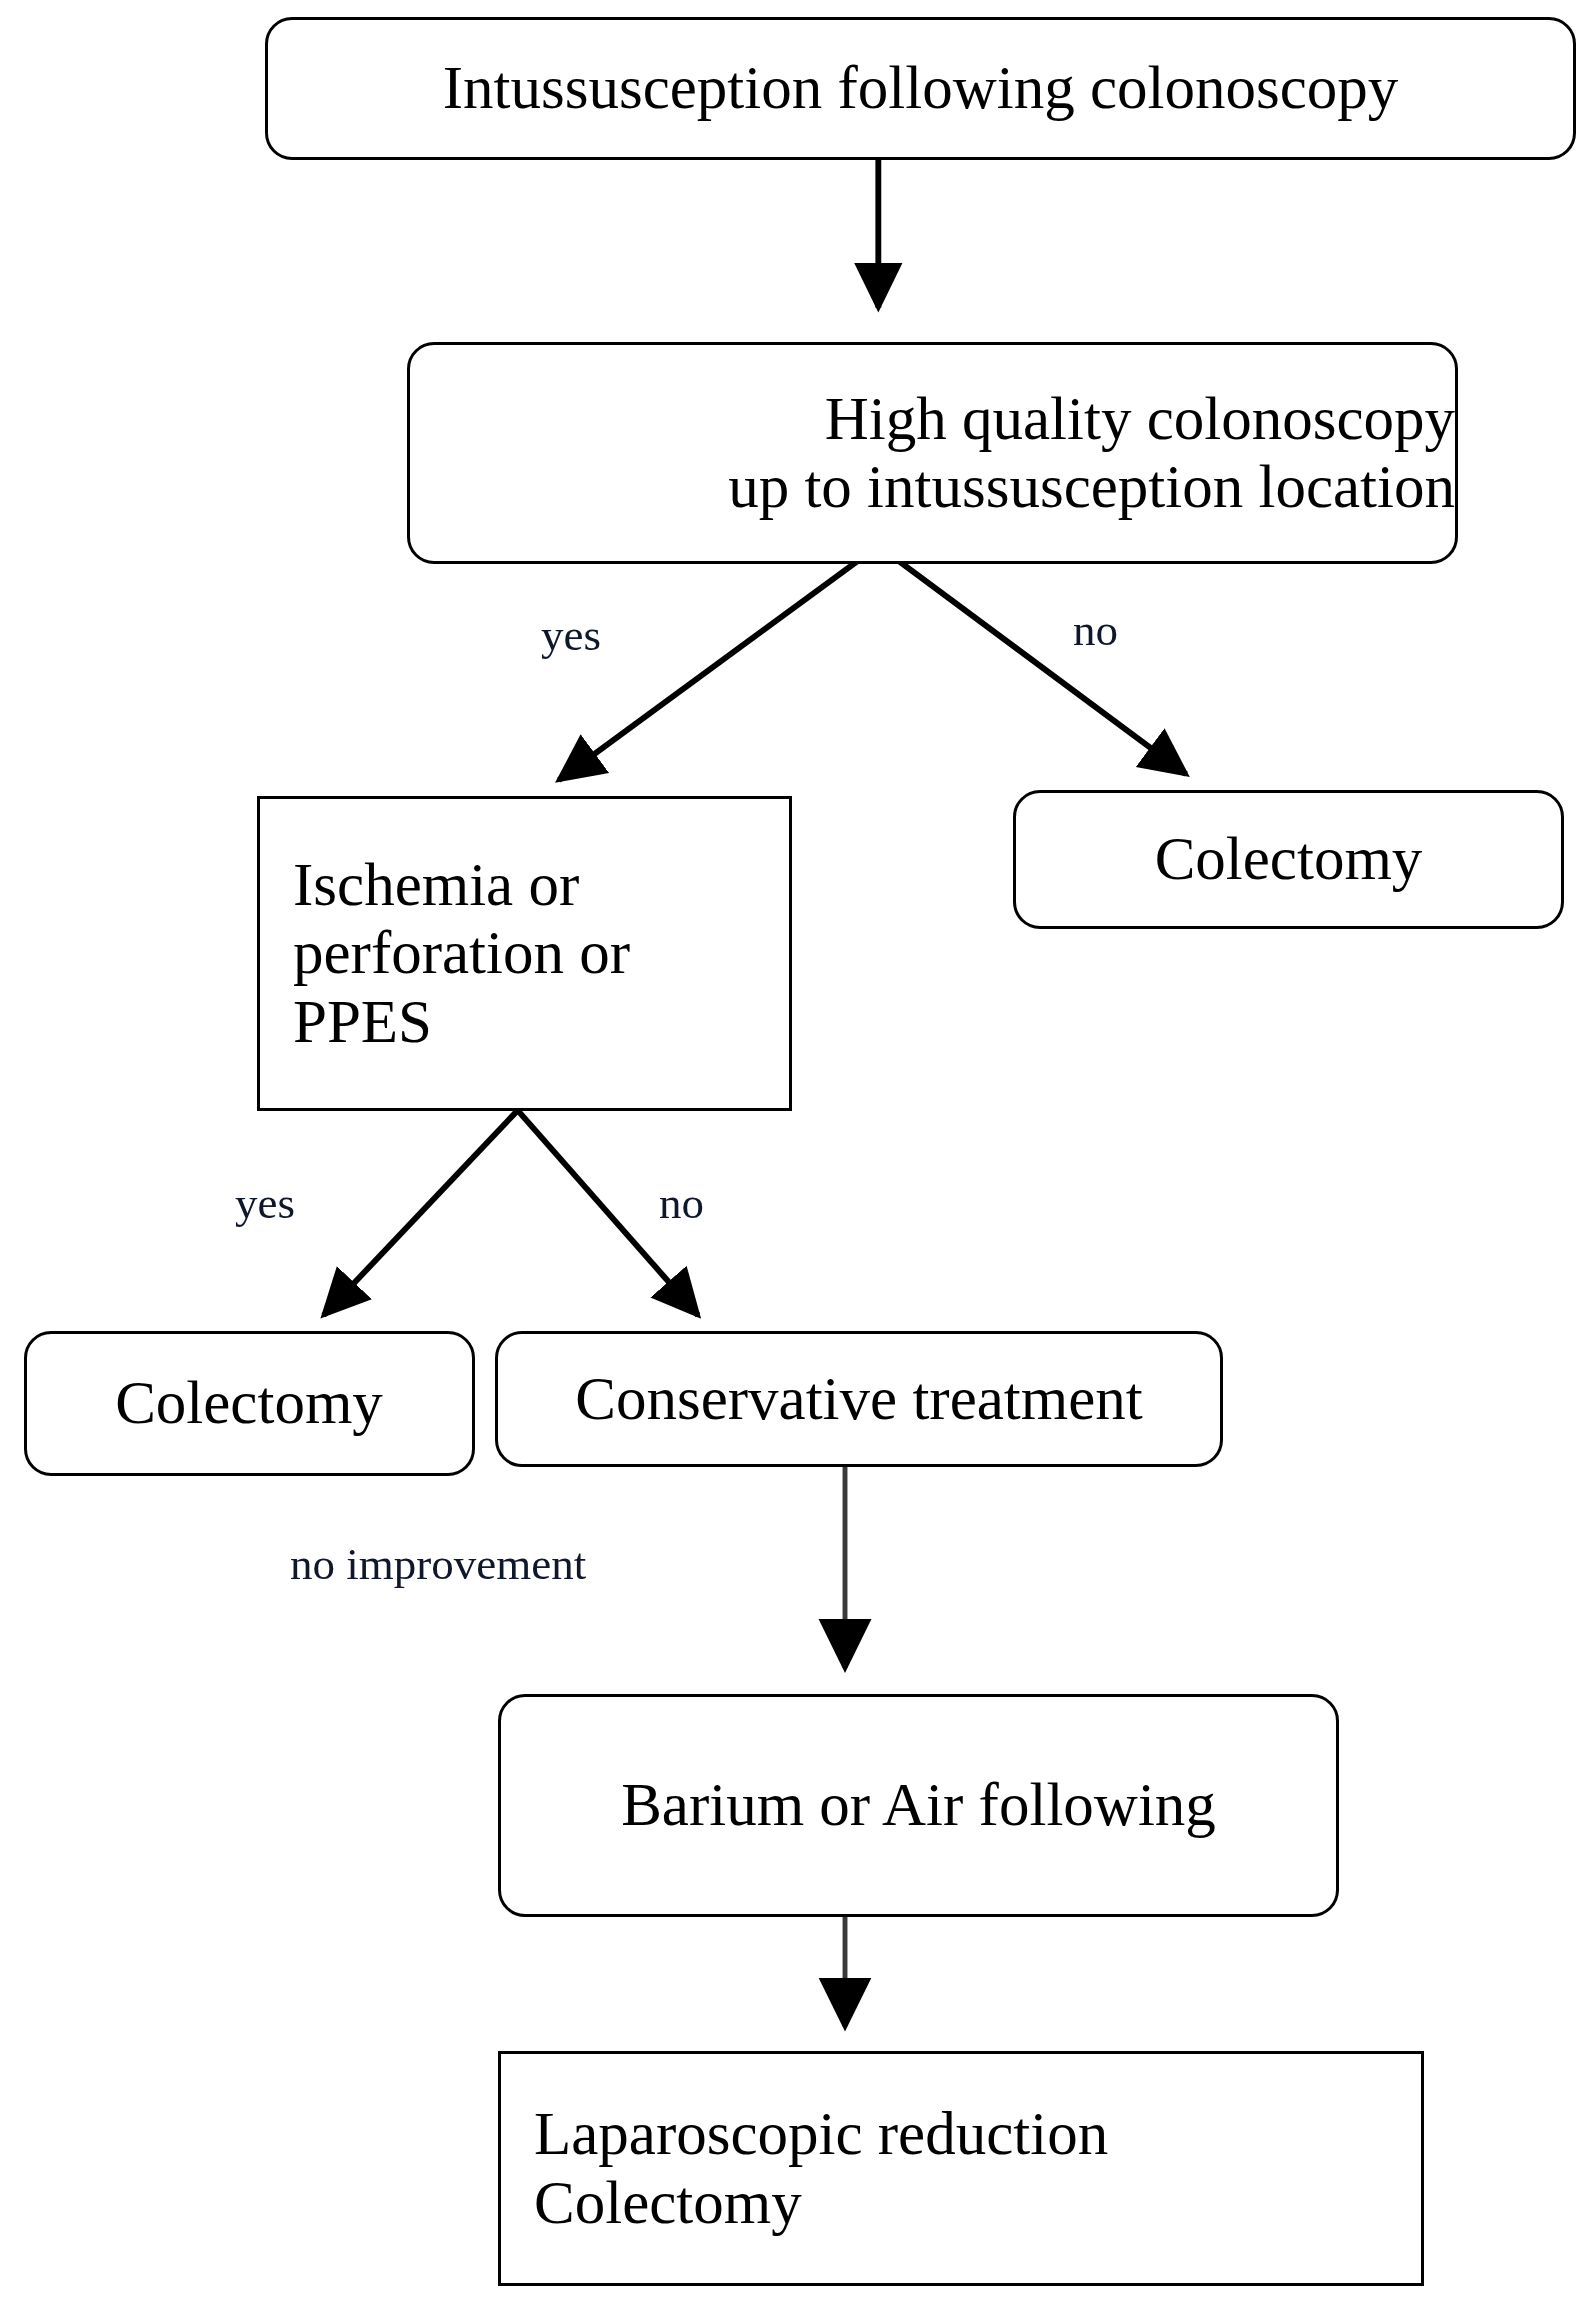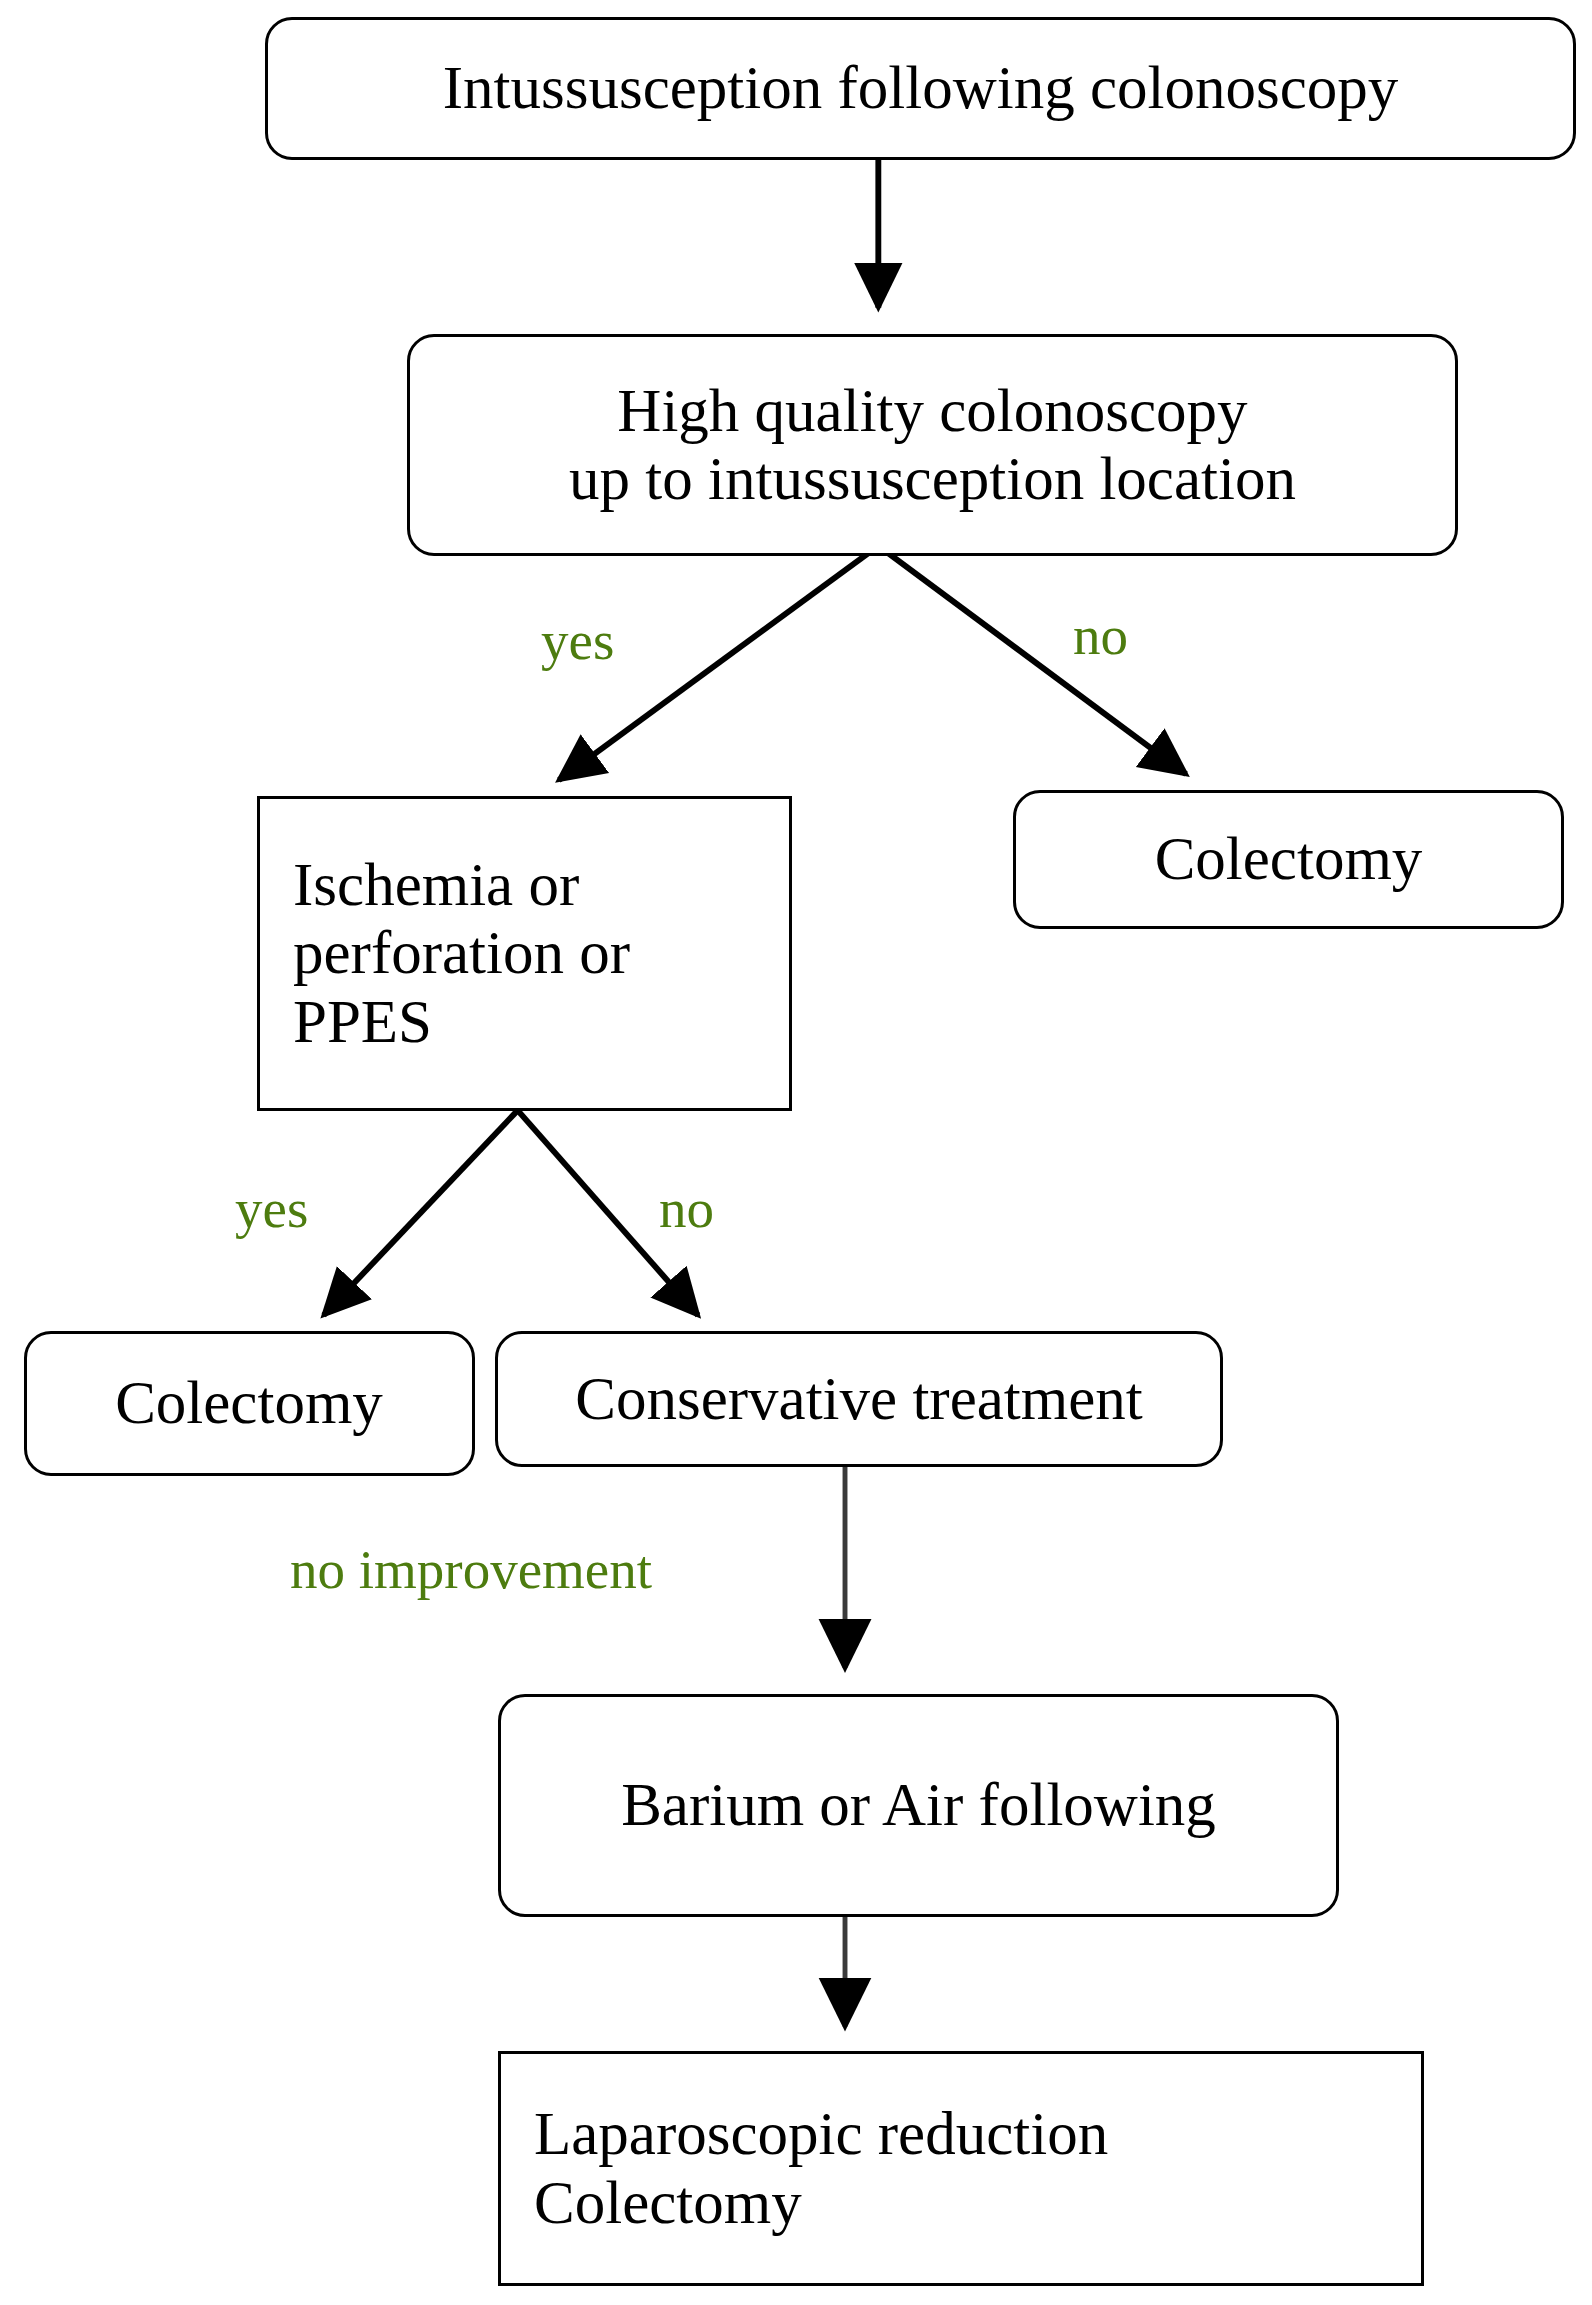--- a/index.html
+++ b/index.html
@@ -31,40 +31,40 @@
   }
   .node .ln {
     display: block;
     white-space: pre;
   }
   .node.center { align-items: center; text-align: center; border-radius: 27px; }
   .node.left   { align-items: flex-start; text-align: left; padding-left: 33px; }
 
   .edge-label {
     position: absolute;
-    font-size: 55px;
+    font-size: 45px;
     line-height: 1;
-    color: #4d7c0f;
+    color: #0f172a;
     white-space: pre;
     z-index: 4;
   }
 
   svg.connectors {
     position: absolute;
     left: 0;
     top: 0;
     width: 1593px;
     height: 2305px;
     z-index: 1;
     overflow: visible;
   }
 
   
   #n-root        { left: 265px;  top: 16.7px;   width: 1311px; height: 143px; }
-  #n-highqual    { left: 407px;  top: 334px;  width: 1051px; height: 222px; }
+  #n-highqual    { left: 407px;  top: 342px;  width: 1051px; height: 222px; align-items: flex-end; }
   #n-ischemia    { left: 257px;  top: 796px;  width: 535px;  height: 315px; text-align: right; }
   #n-colectomy-a { left: 1013px; top: 790px;  width: 551px;  height: 139px; }
   #n-colectomy-b { left: 23.5px;   top: 1331px; width: 451px;  height: 145px; }
   #n-conserv     { left: 495px;  top: 1331px; width: 728px;  height: 136px; }
   #n-reduction   { left: 498px;  top: 1694px; width: 841px;  height: 223px; }
   #n-laparo      { left: 498px;  top: 2051px; width: 926px;  height: 235px; }
 
   
   #lbl-yes-1 { left: 541px; top: 613px; }
   #lbl-no-1  { left: 1073px; top: 608px; }

